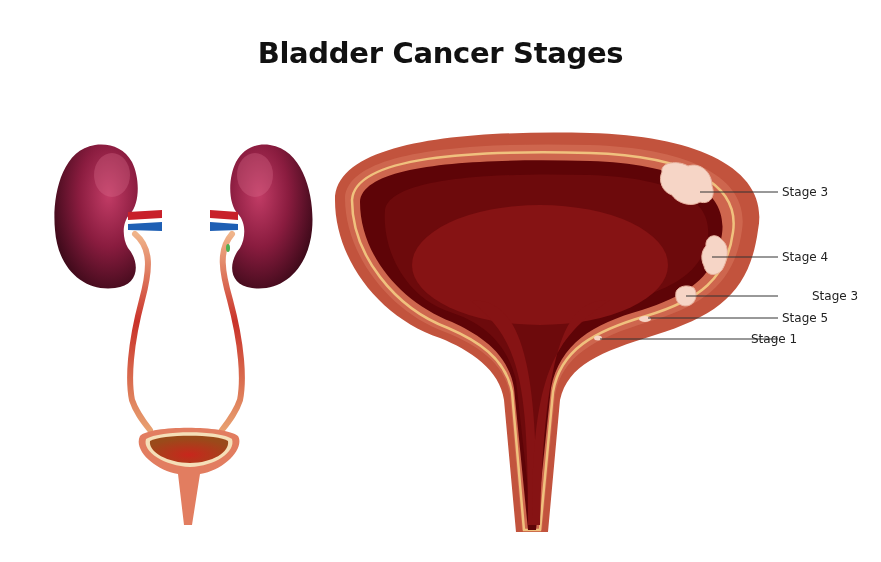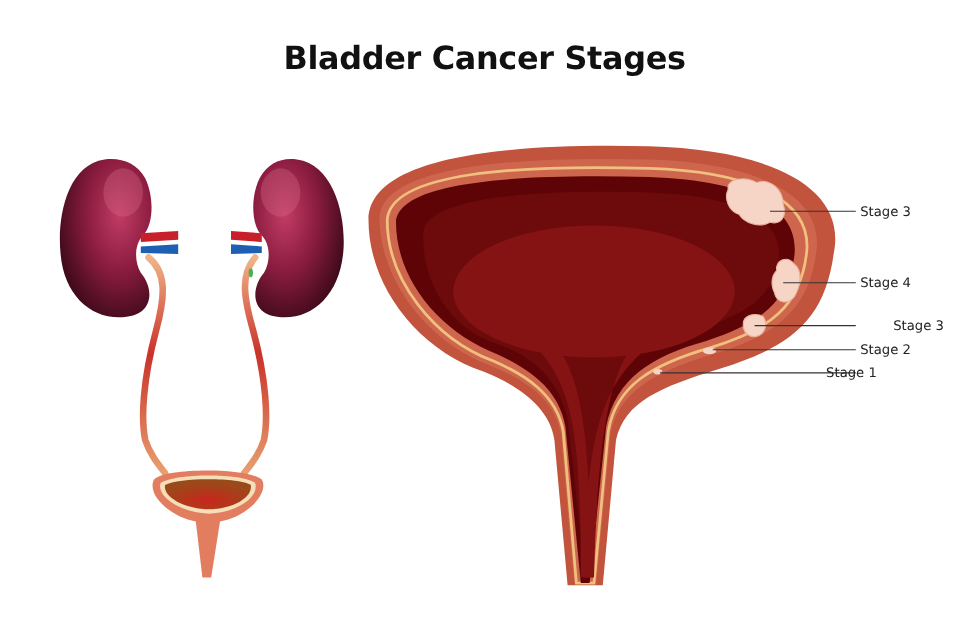--- a/index.html
+++ b/index.html
@@ -101,14 +101,14 @@
     <line x1="712" y1="257" x2="778" y2="257"></line>
     <line x1="686" y1="296" x2="778" y2="296"></line>
     <line x1="648" y1="318" x2="778" y2="318"></line>
     <line x1="600" y1="339" x2="778" y2="339"></line>
   </g>
 </svg>
 
 <div class="label" style="left:782px; top:185px;">Stage 3</div>
 <div class="label" style="left:782px; top:250px;text-align:center;">Stage 4</div>
 <div class="label" style="left:812px; top:289px;">Stage 3</div>
-<div class="label" style="left:782px; top:311px;">Stage 2</div>
+<div class="label" style="left:782px; top:311px;">Stage 5</div>
 <div class="label" style="left:751px; top:332px;">Stage 1</div>
 
 </body></html>

